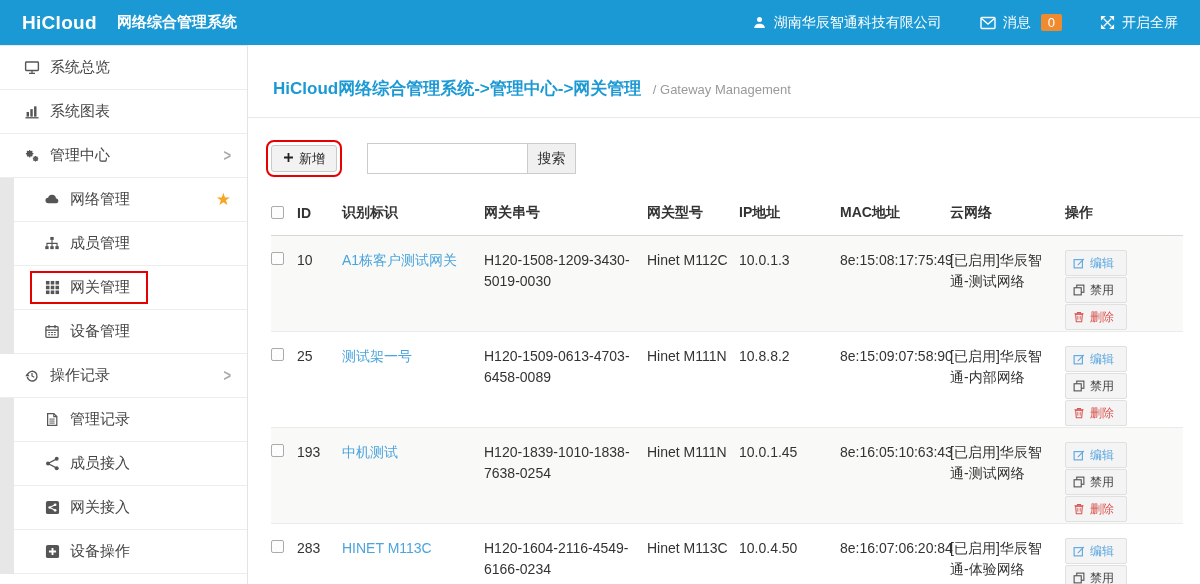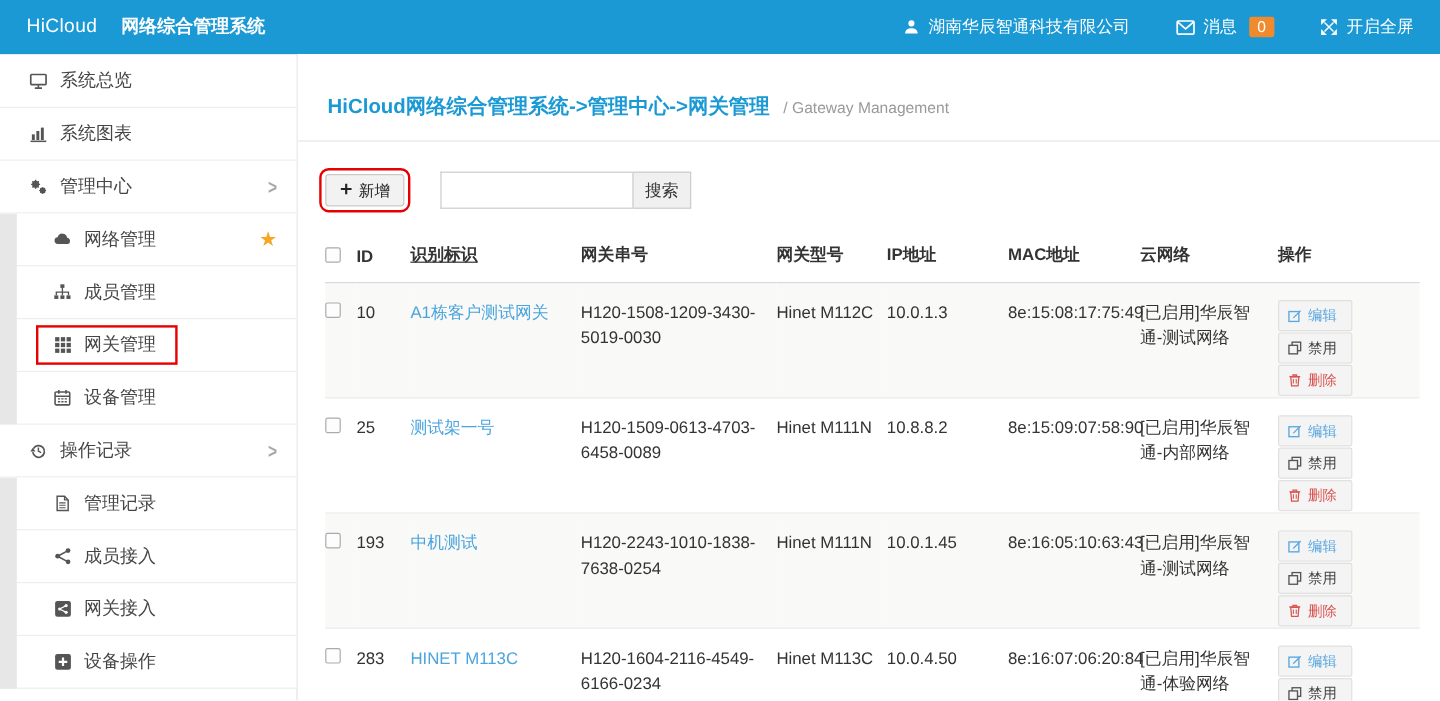--- a/index.html
+++ b/index.html
@@ -1,21 +1,21 @@
 <!DOCTYPE html>
 <html><head>
 <meta charset="utf-8">
 <style>
   * { margin:0; padding:0; box-sizing:border-box; }
   html,body { width:1200px; height:584px; overflow:hidden; background:#fff;
     font-family:"Liberation Sans","DejaVu Sans",sans-serif; color:#333; }
 
   
   .topbar { height:45px; background:#1a99d5; color:#fff; display:flex; align-items:center; padding:0 22px; }
-  .logo { font-size:16px; font-weight:normal; letter-spacing:.3px; }
+  .logo { font-size:19px; font-weight:bold; letter-spacing:.3px; }
   .logo-rest { font-size:15px; font-weight:bold; margin-left:20px; }
   .topbar-right { margin-left:auto; display:flex; align-items:center; gap:38px; font-size:14px; }
   .tb-group { display:flex; align-items:center; gap:7px; cursor:pointer; }
   .badge { background:#ef8b2e; color:#fff; font-size:13px; padding:1px 7px; border-radius:2px; margin-left:3px; }
   .tb-ico svg { display:block; }
 
   
   .shell { display:flex; height:539px; }
 
   
@@ -51,21 +51,21 @@
   .btn-search { width:49px; height:31px; background:#f0f0f0; border:1px solid #ccc; font-size:14px; color:#333; cursor:pointer; }
 
   
   table { width:100%; border-collapse:collapse; font-size:14px; table-layout:fixed; }
   th { text-align:left; font-weight:bold; color:#333; padding:13px 8px 13px 0; border-bottom:1px solid #d8d8d8; }
   td { vertical-align:top; padding:14px 10px 0 0; border-bottom:1px solid #ebebeb; line-height:1.5; }
   tbody tr { height:93px;margin-top:36px; }
   tbody tr:nth-child(odd) { background:#f9f9f7; }
   .col-cb { width:26px; }
   .col-id { width:45px; }
-  .col-name { width:142px;text-decoration:underline; }
+  .col-name { width:142px; }
   .col-serial { width:163px; }
   .col-model { width:92px; }
   .col-ip { width:101px; }
   .col-mac { width:110px; }
   .col-net { width:115px; }
   .col-ops { width:118px; }
   .cb { display:inline-block; width:13px; height:13px; border:1px solid #ababab; border-radius:2px; background:#fdfdfd; cursor:pointer; margin-top:2px; }
   a.gw-link { color:#4aa4dd; text-decoration:none; cursor:pointer; }
 
   .op-btn { display:flex; align-items:center; gap:5px; width:62px; height:26px; padding:0 7px;
@@ -379,21 +379,21 @@
                   </svg>
                 <span>删除</span>
               </button>
             </td>
           </tr>
 
           <tr>
             <td><span class="cb"></span></td>
             <td>193</td>
             <td><a class="gw-link">中机测试</a></td>
-            <td>H120-2243-1010-1838-7638-0254</td>
+            <td>H120-1839-1010-1838-7638-0254</td>
             <td>Hinet M111N</td>
             <td>10.0.1.45</td>
             <td>8e:16:05:10:63:43</td>
             <td>[已启用]华辰智通-测试网络</td>
             <td>
               <button class="op-btn op-edit">
                 <svg width="12" height="12" viewBox="0 0 16 16">
                     <rect x="1.5" y="3.5" width="11" height="11" fill="none" stroke="#58a7e0" stroke-width="1.5"></rect>
                     <path d="M6.5 9.5 14 2l1 1-7.5 7.5-1.8.8z" fill="#58a7e0"></path>
                   </svg>

